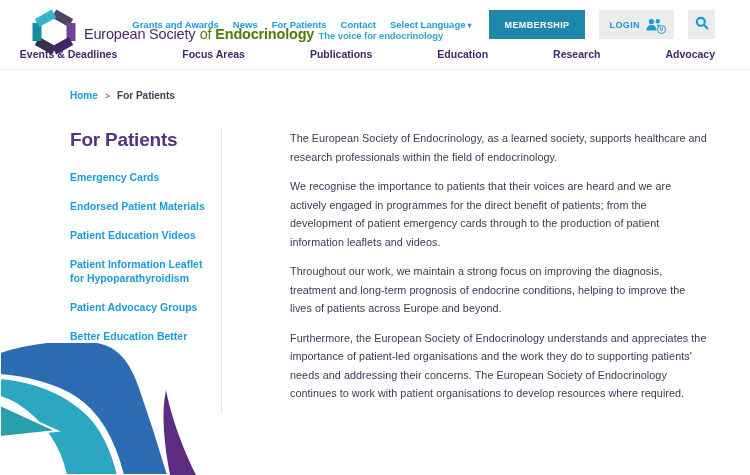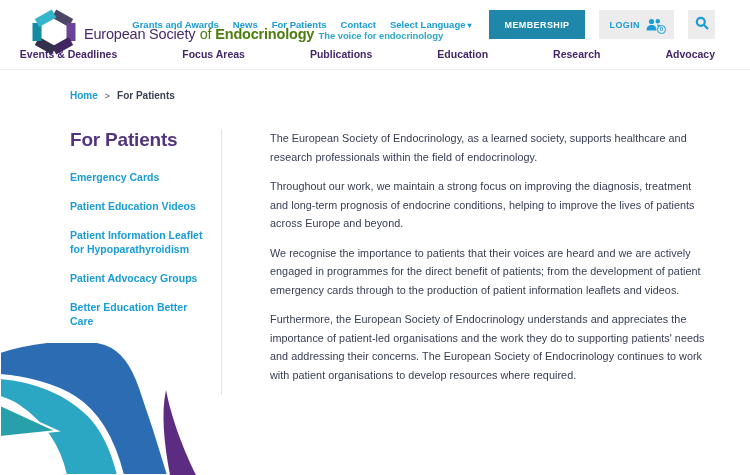--- a/index.html
+++ b/index.html
@@ -41,21 +41,21 @@
   .crumb-sep { color: #4a4f66; font-size: 9px; }
   .crumb-current { color: #3a3f55; font-weight: 600; }
 
   
   .page-body { display: flex; margin: 28px 0 0 70px; }
   .sidebar { width: 152px; flex-shrink: 0; border-right: 1px solid #d9e6f2; padding-right: 14px; padding-bottom: 6px; }
   .sidebar-title { font-size: 19px; color: #53357f; font-weight: 600; margin-bottom: 19px; letter-spacing: -0.2px; }
   .sidebar-link { font-size: 10.5px; font-weight: 700; color: #1a9cd8; line-height: 14px;
     margin-bottom: 15px; cursor: pointer; }
   .content { width: 440px; margin-left: 48px; }
-  .content p { font-size: 10.8px; line-height: 18.5px; color: #363c55; margin-bottom: 11px; letter-spacing: 0.05px; }
+  .content p { font-size: 10.8px; line-height: 18.5px; color: #363c55; margin-bottom: 11px; letter-spacing: 0.05px; margin-left: 20px; }
 
   
   .swoosh { position: absolute; left: 0; bottom: 0; width: 215px; height: 132px; pointer-events: none; }
 </style>
 </head>
 <body>
 
 <div class="page">
 
   <div class="header">
@@ -126,30 +126,31 @@
     <span class="crumb-home">Home</span>
     <span class="crumb-sep">&gt;</span>
     <span class="crumb-current">For Patients</span>
   </div>
 
   <div class="page-body">
 
     <div class="sidebar">
       <div class="sidebar-title">For Patients</div>
       <div class="sidebar-link">Emergency Cards</div>
+      <div class="sidebar-link">Endorsed Patient Materials</div>
       <div class="sidebar-link">Patient Education Videos</div>
       <div class="sidebar-link">Patient Information Leaflet for Hypoparathyroidism</div>
       <div class="sidebar-link">Patient Advocacy Groups</div>
       <div class="sidebar-link">Better Education Better Care</div>
     </div>
 
     <div class="content">
       <p>The European Society of Endocrinology, as a learned society, supports healthcare and research professionals within the field of endocrinology.</p>
+      <p>We recognise the importance to patients that their voices are heard and we are actively engaged in programmes for the direct benefit of patients; from the development of patient emergency cards through to the production of patient information leaflets and videos.</p>
       <p>Throughout our work, we maintain a strong focus on improving the diagnosis, treatment and long-term prognosis of endocrine conditions, helping to improve the lives of patients across Europe and beyond.</p>
-      <p>We recognise the importance to patients that their voices are heard and we are actively engaged in programmes for the direct benefit of patients; from the development of patient emergency cards through to the production of patient information leaflets and videos.</p>
       <p>Furthermore, the European Society of Endocrinology understands and appreciates the importance of patient-led organisations and the work they do to supporting patients' needs and addressing their concerns. The European Society of Endocrinology continues to work with patient organisations to develop resources where required.</p>
     </div>
   </div>
 
   <div class="swoosh">
     <svg width="215" height="132" viewBox="0 0 215 132">
       <path d="M166,47 C170,68 180,100 196,132 L170,132 C164,100 161,70 166,47 Z" fill="#5c2c82"></path>
       <path d="M0,9 C30,-1 80,-7 105,1 C122,7 132,22 140,45 C148,68 160,105 168,132 L123,132 C115,100 100,70 75,54 C55,41 25,34 0,32 Z" fill="#2b6cb3" stroke="#fff" stroke-width="2"></path>
       <path d="M0,35 C35,38 65,50 88,72 C103,87 112,108 118,132 L66,132 C60,105 45,80 18,62 C12,58 6,56 0,54 Z" fill="#2ba7c4" stroke="#fff" stroke-width="2"></path>
       <path d="M0,62 L57,88 L0,94 Z" fill="#28a0ac" stroke="#fff" stroke-width="2"></path>

